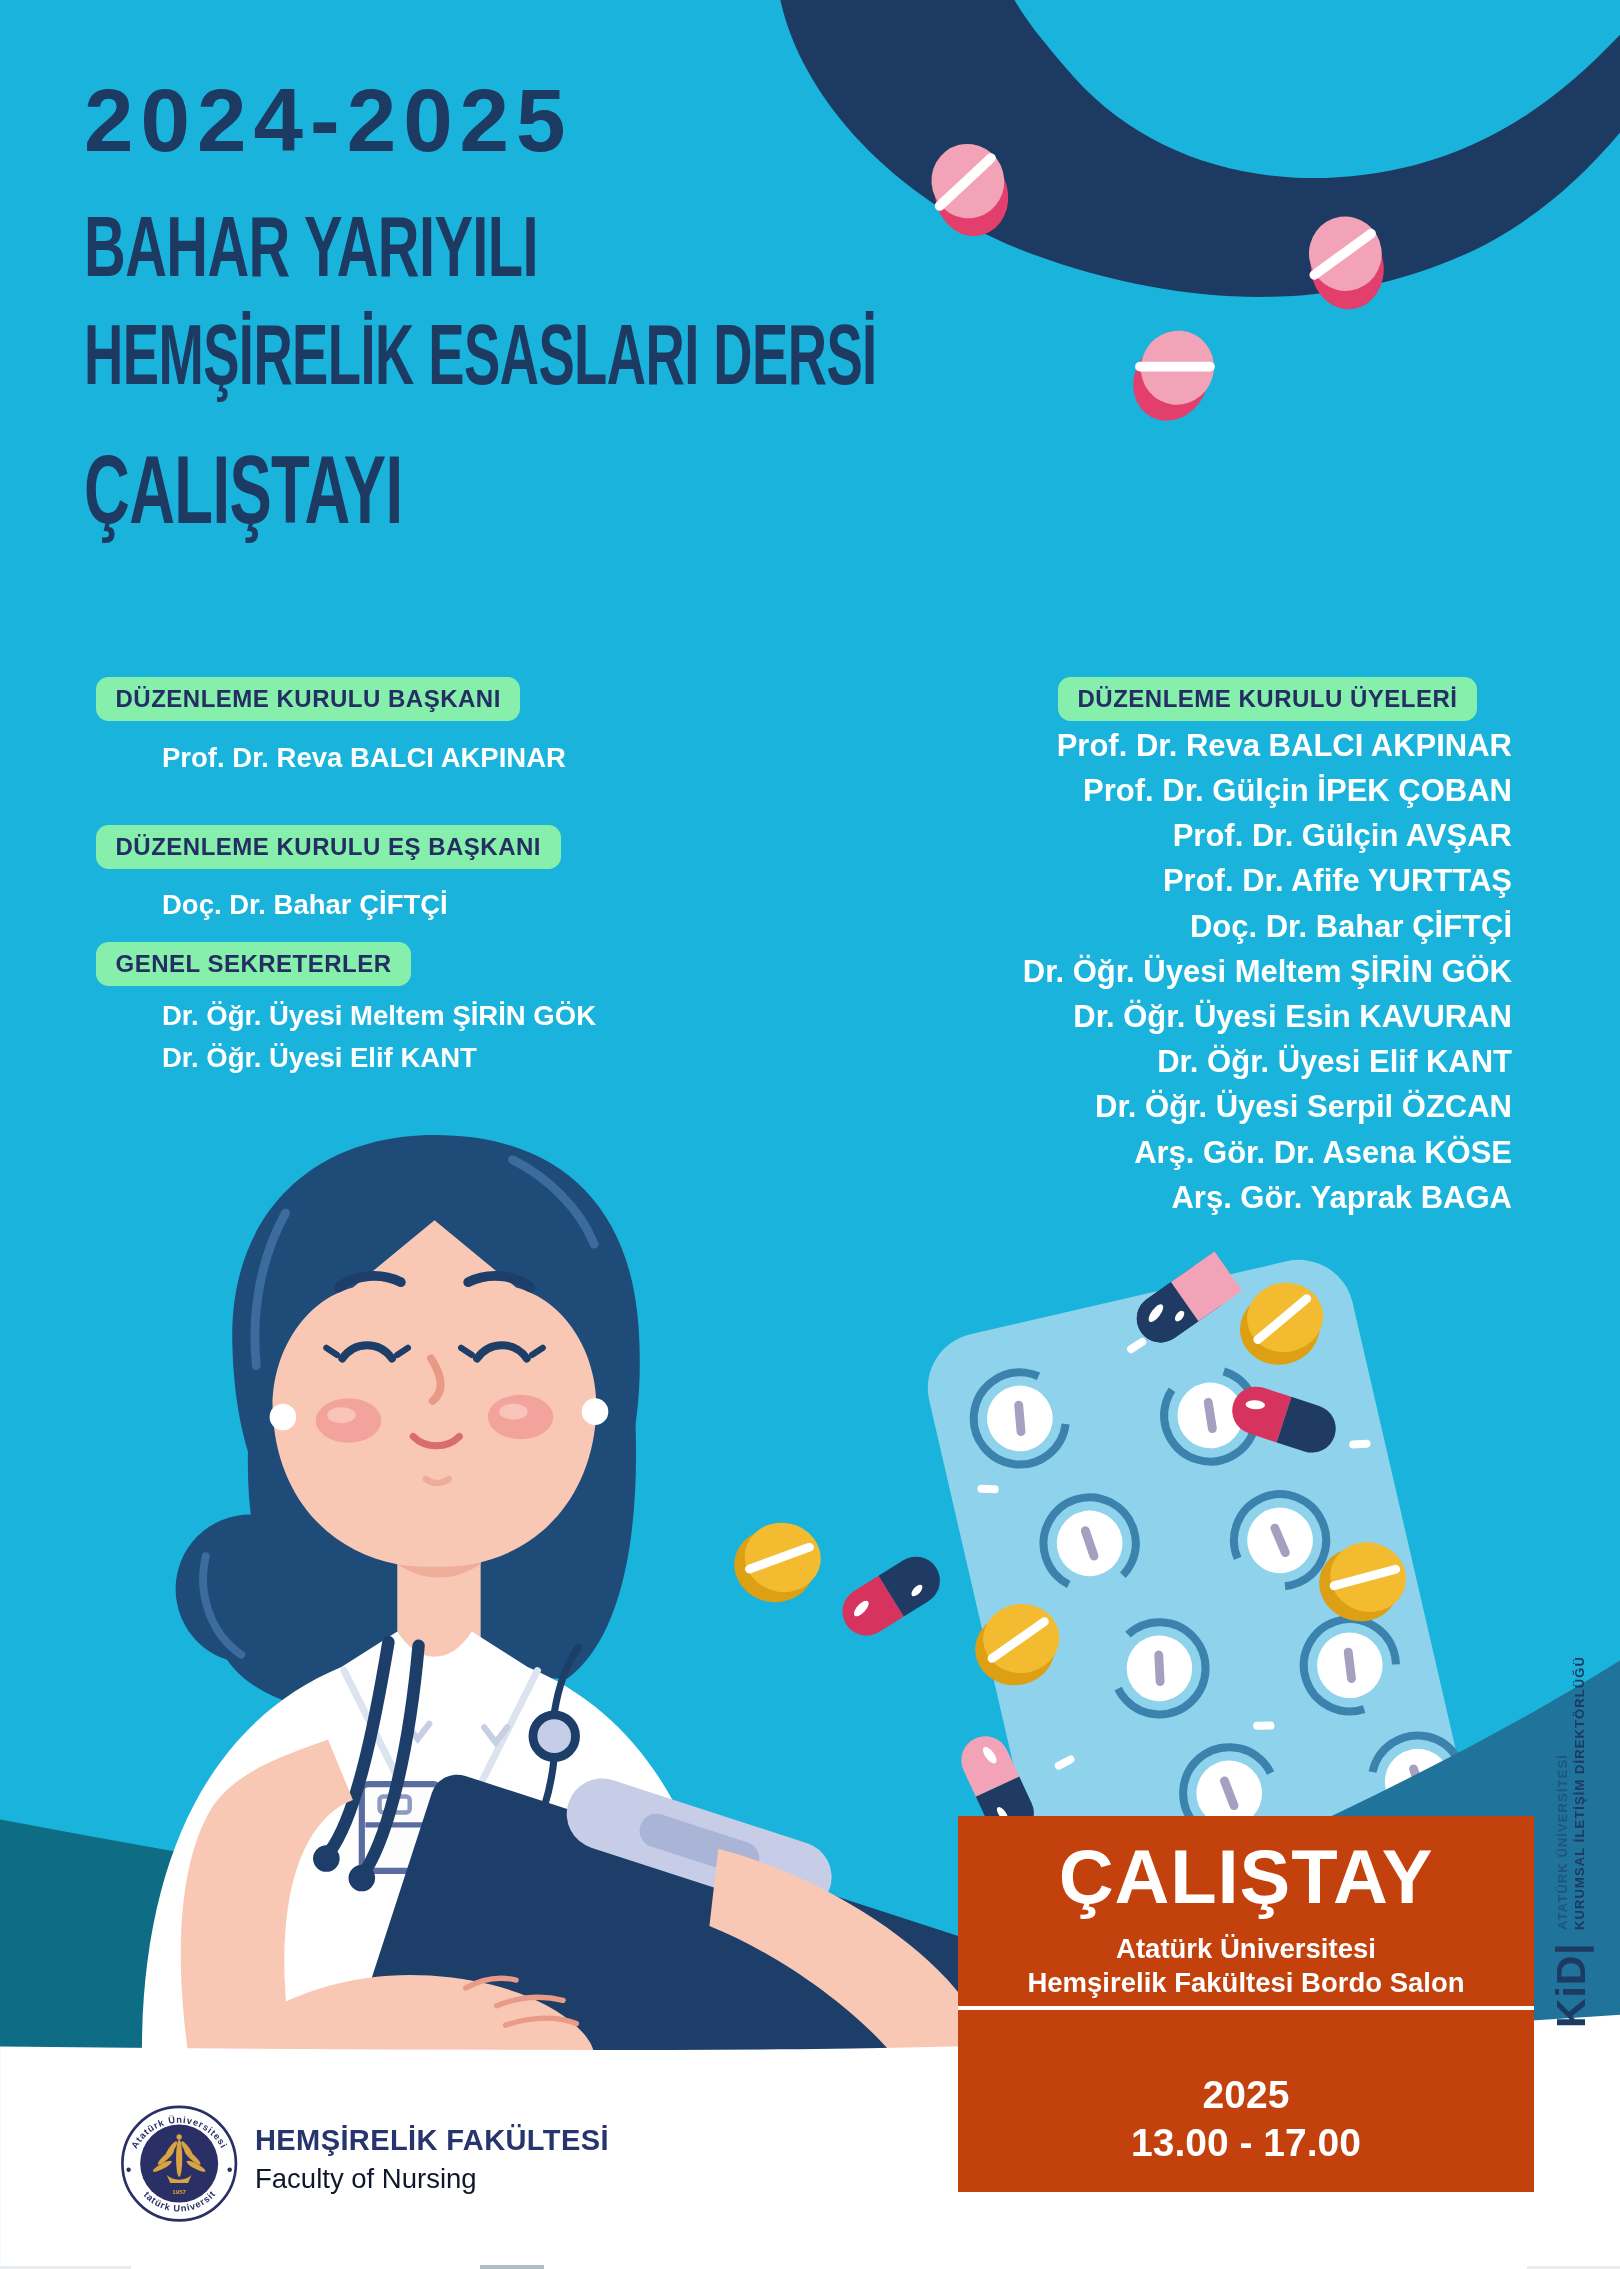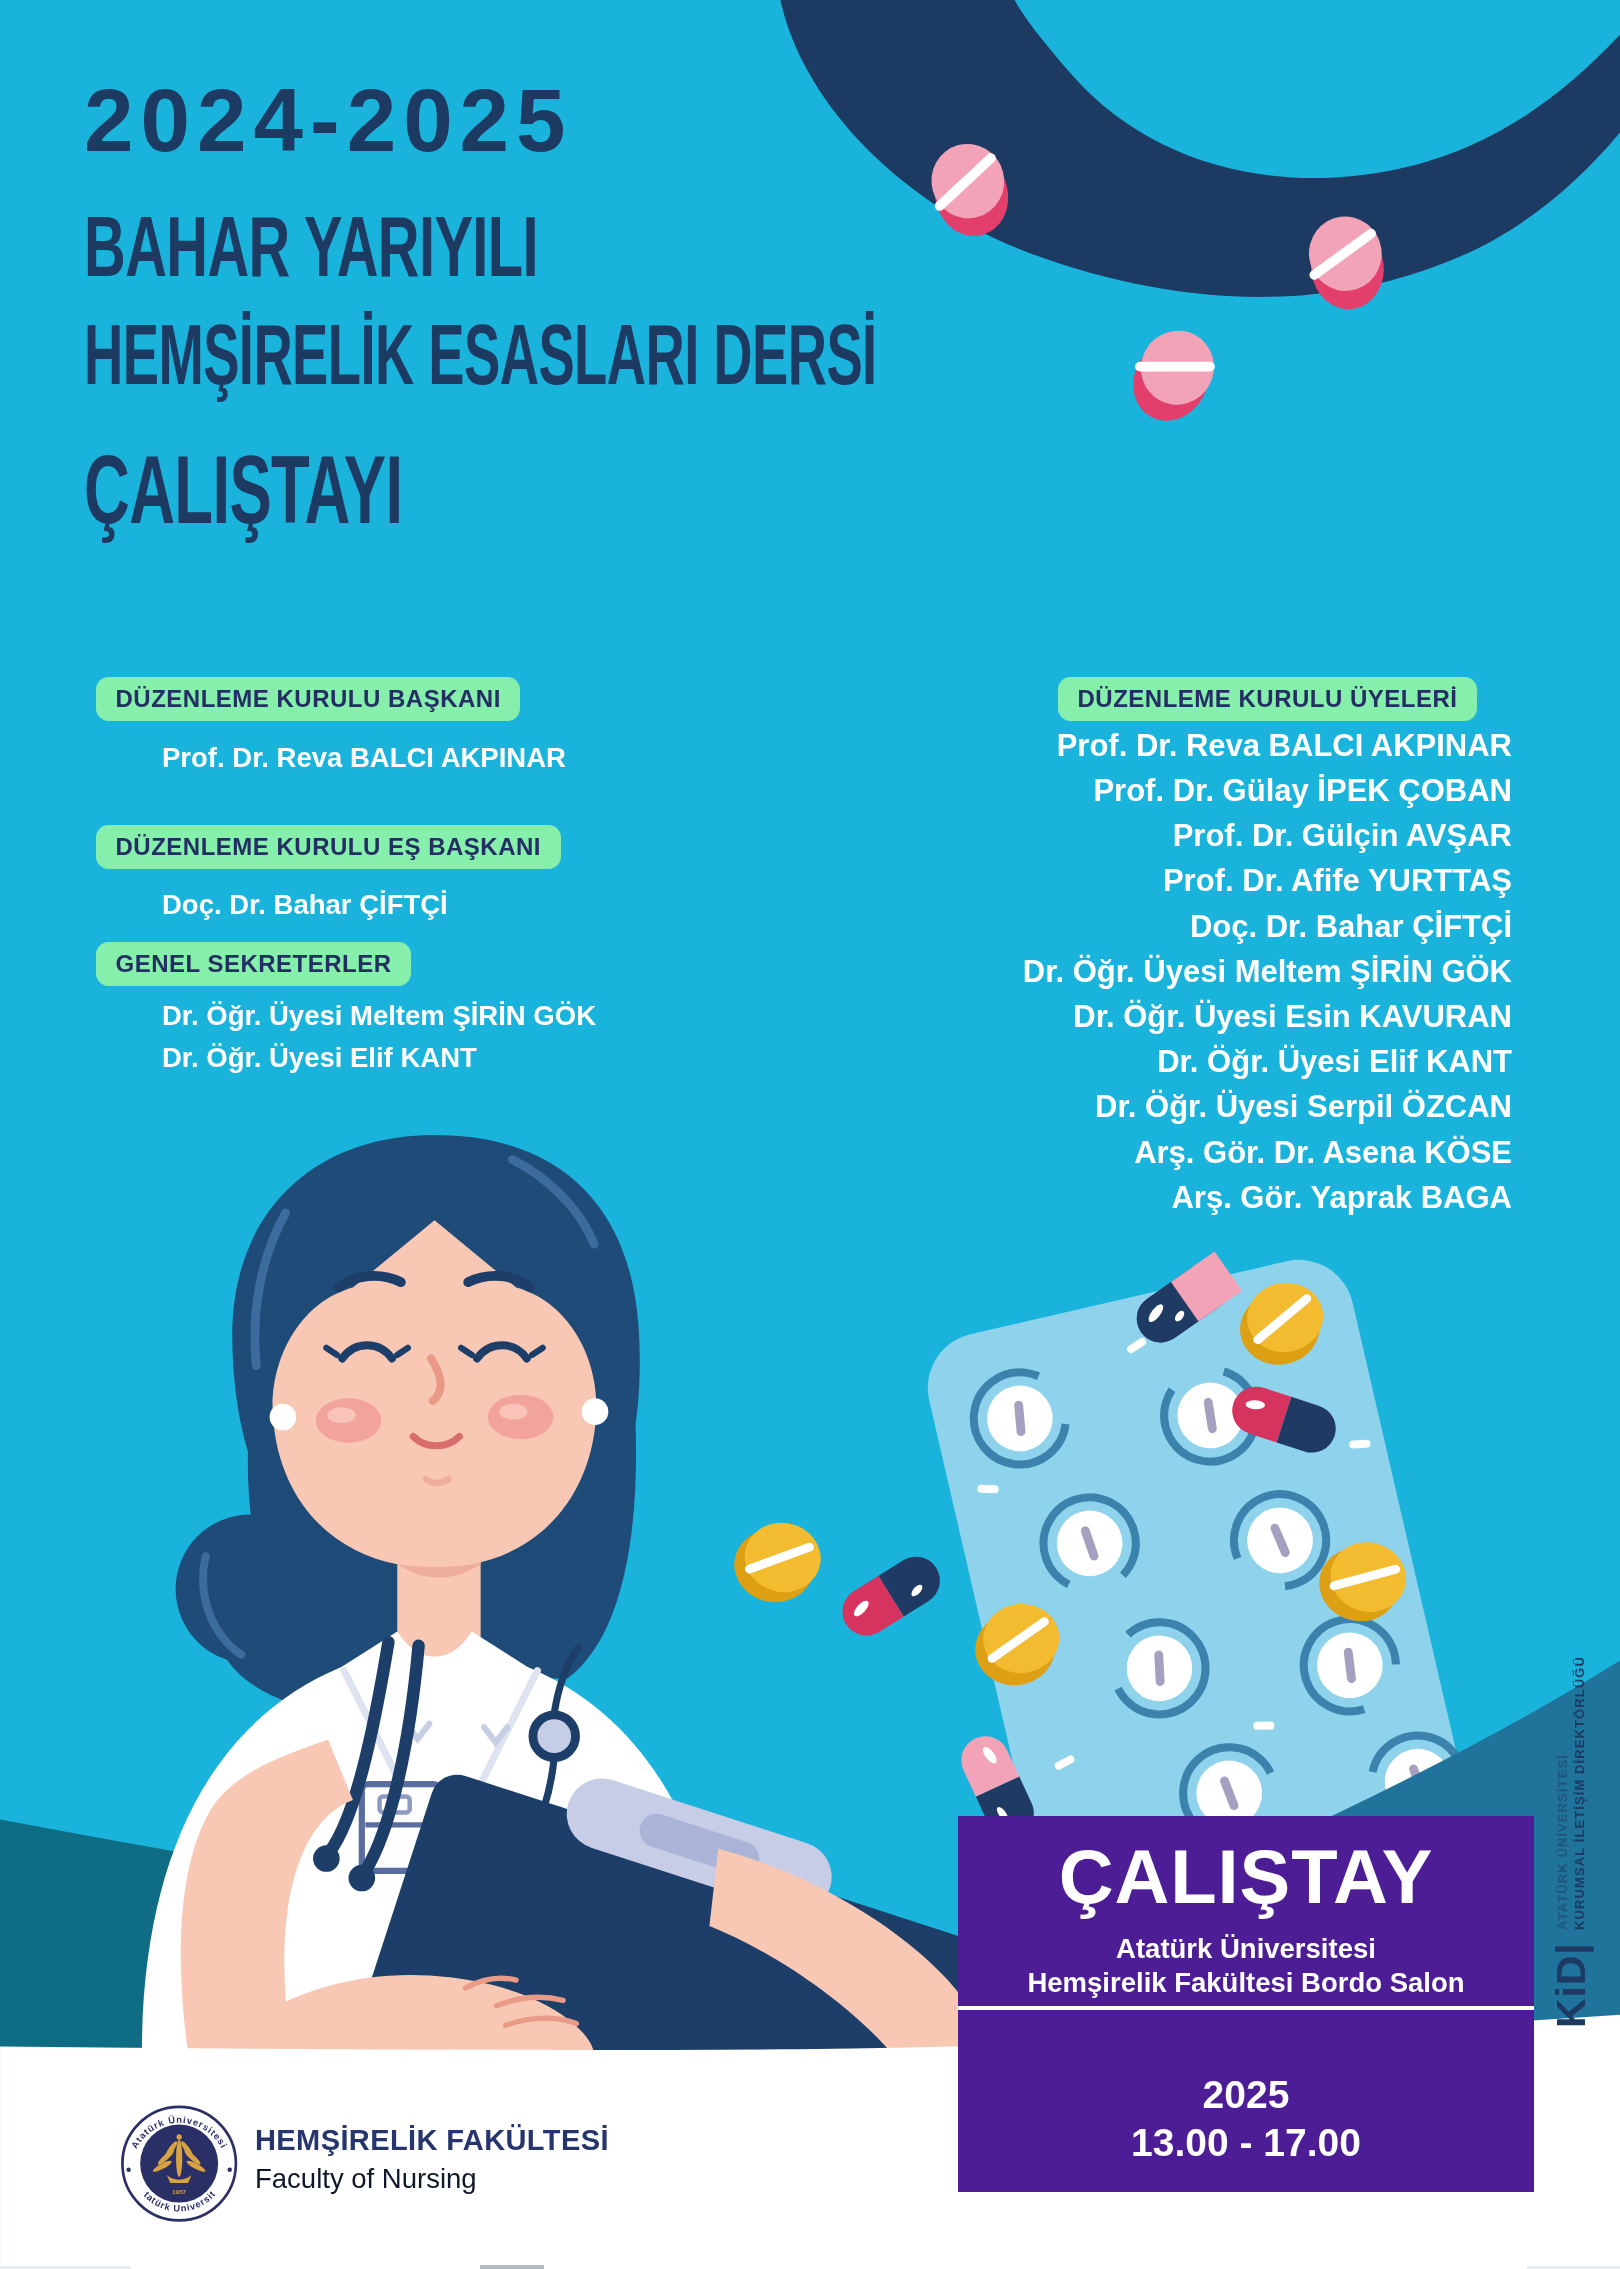--- a/index.html
+++ b/index.html
@@ -31,21 +31,21 @@
     position:absolute;left:162px;color:#ffffff;font-weight:bold;
     font-size:27.5px;white-space:nowrap;line-height:1.2;
   }
   .member{
     position:absolute;right:109px;color:#ffffff;font-weight:bold;
     font-size:31px;white-space:nowrap;line-height:1;text-align:right;
   }
   
   .event-box{
     position:absolute;left:958px;top:1816px;width:576px;height:376px;
-    background:#4c1d95;color:#ffffff;
+    background:#c2410c;color:#ffffff;
   }
   .event-box>div{position:absolute;left:0;width:100%;text-align:center;white-space:nowrap;line-height:1;}
   .ev-title{top:23px;font-size:76px;font-weight:bold;letter-spacing:0.9px;}
   .ev-venue1{top:119px;font-size:27.5px;font-weight:bold;}
   .ev-venue2{top:153px;font-size:27.5px;font-weight:bold;}
   .ev-divider{position:absolute;left:43px;top:190px;width:491px;height:3.5px;background:#ffffff;}
   .ev-dates{top:211px;font-size:39px;font-weight:bold;}
   .ev-year{top:259px;font-size:39px;font-weight:bold;}
   .ev-time{top:307px;font-size:39px;font-weight:bold;}
   
@@ -321,21 +321,21 @@
 
   <div class="badge" style="left:96px;top:825px;">DÜZENLEME KURULU EŞ BAŞKANI</div>
   <div class="name-left" style="top:888px;">Doç. Dr. Bahar ÇİFTÇİ</div>
 
   <div class="badge" style="left:96px;top:942px;">GENEL SEKRETERLER</div>
   <div class="name-left" style="top:999px;">Dr. Öğr. Üyesi Meltem ŞİRİN GÖK</div>
   <div class="name-left" style="top:1041px;">Dr. Öğr. Üyesi Elif KANT</div>
 
   <div class="badge" style="left:1058px;top:677px;">DÜZENLEME KURULU ÜYELERİ</div>
   <div class="member" style="top:730px;">Prof. Dr. Reva BALCI AKPINAR</div>
-  <div class="member" style="top:775px;">Prof. Dr. Gülay İPEK ÇOBAN</div>
+  <div class="member" style="top:775px;">Prof. Dr. Gülçin İPEK ÇOBAN</div>
   <div class="member" style="top:820px;">Prof. Dr. Gülçin AVŞAR</div>
   <div class="member" style="top:865px;">Prof. Dr. Afife YURTTAŞ</div>
   <div class="member" style="top:911px;">Doç. Dr. Bahar ÇİFTÇİ</div>
   <div class="member" style="top:956px;">Dr. Öğr. Üyesi Meltem ŞİRİN GÖK</div>
   <div class="member" style="top:1001px;">Dr. Öğr. Üyesi Esin KAVURAN</div>
   <div class="member" style="top:1046px;">Dr. Öğr. Üyesi Elif KANT</div>
   <div class="member" style="top:1091px;">Dr. Öğr. Üyesi Serpil ÖZCAN</div>
   <div class="member" style="top:1137px;">Arş. Gör. Dr. Asena KÖSE</div>
   <div class="member" style="top:1182px;margin-left:12px;">Arş. Gör. Yaprak BAGA</div>
 

